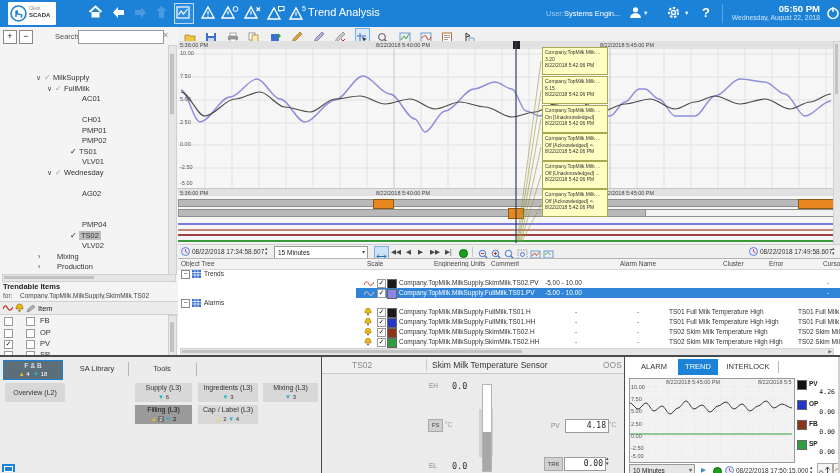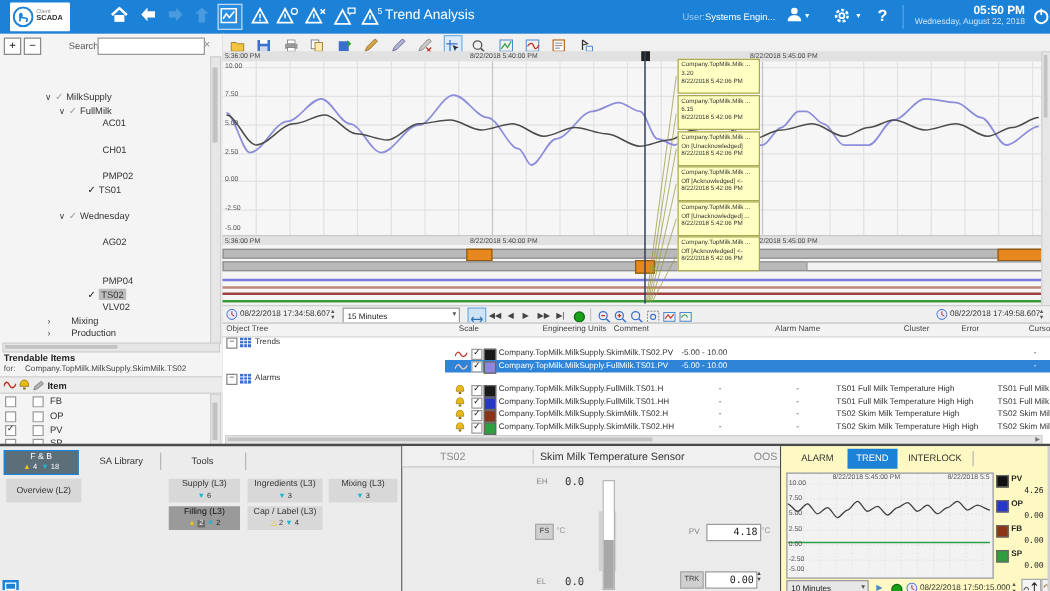--- a/index.html
+++ b/index.html
@@ -121,22 +121,24 @@
     <div class="a" style="left:3px;top:3px;width:12px;height:12px;border:1px solid #8a8a8a;background:#fdfdfd;text-align:center;font-size:9px;line-height:11px">+</div>
     <div class="a" style="left:19px;top:3px;width:12px;height:12px;border:1px solid #8a8a8a;background:#fdfdfd;text-align:center;font-size:9px;line-height:11px">−</div>
     <div class="a f7 nw" style="left:55px;top:5px;color:#555">Search</div>
     <input class="a fld" style="left: 78px; top: 3px; width: 80px; height: 10px;" value="">
     <div class="a" style="left:163px;top:3px;font-size:9px;color:#888">×</div>
 
     <div class="trw" style="top:45px;padding-left:36px"><span class="chv">∨</span><span class="ckg">✓</span><span>MilkSupply</span></div>
     <div class="trw" style="top:56px;padding-left:47px"><span class="chv">∨</span><span class="ckg">✓</span><span>FullMilk</span></div>
     <div class="trw" style="top:66px;padding-left:82px"><span>AC01</span><span class="bdg"><span class="tri-c">▼</span> <span>1</span></span></div>
     <div class="trw" style="top:87px;padding-left:82px"><span>CH01</span></div>
+    <div class="trw" style="top:98px;padding-left:82px"><span>PMP01</span></div>
     <div class="trw" style="top:108px;padding-left:82px"><span>PMP02</span></div>
     <div class="trw" style="top:119px;padding-left:70px"><span class="ckb">✓</span><span>TS01</span><span class="bdg"><span class="tri-c">▼</span> <span>1</span></span></div>
+    <div class="trw" style="top:129px;padding-left:82px"><span>VLV01</span></div>
     <div class="trw" style="top:140px;padding-left:47px"><span class="chv">∨</span><span class="ckg">✓</span><span>Wednesday</span></div>
     <div class="trw" style="top:161px;padding-left:82px"><span>AG02</span><span class="bdg"><span class="tri-c">▼</span> <span>1</span></span></div>
     <div class="trw" style="top:192px;padding-left:82px"><span>PMP04</span></div>
     <div class="trw" style="top:203px;padding-left:70px"><span class="ckb">✓</span><span style="background:#bdbdbd;padding:0 2px">TS02</span><span class="bdg"><span class="tri-c">▼</span> <span>1</span></span></div>
     <div class="trw" style="top:213px;padding-left:82px"><span>VLV02</span></div>
     <div class="trw" style="top:224px;padding-left:38px"><span class="chv">›</span><span style="margin-left:11px">Mixing</span><span class="bdg"><span class="tri-c">▼</span> <span>3</span></span></div>
     <div class="trw" style="top:234px;padding-left:38px"><span class="chv">›</span><span style="margin-left:11px">Production</span></div>
 
     <div class="a scrTrack" style="left:168px;top:18px;width:7px;height:228px">
         <div class="scrThumb" style="margin:8px 1px;width:4px;height:60px"></div>
@@ -152,21 +154,21 @@
       <svg class="a" style="left:3px;top:2px" width="10" height="8" viewBox="0 0 10 8">
           <path d="M0 5C1.5 1 3 1 4.5 4S8 7 10 3" fill="none" stroke="#c03020" stroke-width="1.2"></path>
         </svg>
       <svg class="a" style="left:15px;top:1px" width="9" height="10" viewBox="0 0 9 10">
           <path d="M4.5 1C6.8 1 8 3 8 6H1C1 3 2.2 1 4.5 1Z" fill="#e9b916" stroke="#8a6a00" stroke-width="0.6"></path>
           <rect x="3.5" y="7" width="2" height="1.6" fill="#8a6a00"></rect>
         </svg>
       <svg class="a" style="left:26px;top:2px" width="9" height="9" viewBox="0 0 9 9">
           <path d="M1 8l1-3 5-4 2 2-5 4z" fill="#b0b0b0" stroke="#777" stroke-width="0.6"></path>
         </svg>
-      <div class="a f7 nw" style="left:38px;top:2px;font-weight:bold;color:#222">Item</div>
+      <div class="a f7 nw" style="left:38px;top:2px;font-weight:normal;color:#222">Item</div>
     </div>
     <div class="trw" style="top:288px">
         <span class="cb a" style="left:4px;top:2px"></span>
         <span class="cb a" style="left:26px;top:2px"></span>
         <span class="a" style="left:40px">FB</span>
       </div>
     <div class="trw" style="top:300px">
         <span class="cb a" style="left:4px;top:2px"></span>
         <span class="cb a" style="left:26px;top:2px"></span>
         <span class="a" style="left:40px">OP</span>
@@ -600,21 +602,21 @@
       <span class="a f6 nw" style="left:229px;top:65px;color:#888">PV</span>
       <div class="a fld rt mono" style="left:243px;top:62px;width:40px;height:12px;padding-right:2px;font-size:8px;line-height:12px"><span>4.18</span></div>
       <span class="a f6 nw" style="left:287px;top:64px;color:#999">°C</span>
       <span class="a f6 nw" style="left:107px;top:105px;color:#888">EL</span>
       <span class="a f8 mono nw" style="left:130px;top:104px;color:#333">0.0</span>
       <div class="a ctr" style="left:222px;top:100px;width:17px;height:12px;background:#d0d0d0;border:1px solid #a8a8a8;font-size:6px;line-height:12px;color:#444"><span>TRK</span></div>
       <div class="a fld rt mono" style="left:242px;top:100px;width:38px;height:12px;padding-right:2px;font-size:8px;line-height:12px"><span>0.00</span></div>
       <span class="a f4" style="left:283px;top:99px;color:#444">▲<br>▼</span>
     </div>
 
-    <div class="a" style="left:625px;top:0;width:215px;height:116px;background:#fef9c3">
+    <div class="a" style="left:625px;top:0;width:215px;height:116px;background:#ffffff">
       <div class="a tabp nw" style="left:7px;top:2px;width:44px;height:16px"><span>ALARM</span></div>
       <div class="a tabp seln nw" style="left:53px;top:2px;width:40px;height:16px"><span>TREND</span></div>
       <div class="a tabp nw" style="left:95px;top:2px;width:56px;height:16px"><span>INTERLOCK</span></div>
       <div class="a" style="left:153px;top:4px;width:1px;height:12px;background:#b8b8b8"></div>
 
       <div class="a" style="left:4px;top:21px;width:164px;height:83px;background:#f2f2f2;border:1px solid #999">
         <svg class="a" style="left:0;top:0" width="162" height="81">
           <g stroke="#d8d8d8" stroke-width="0.6" stroke-dasharray="1 2">
             <line x1="13" y1="0" x2="13" y2="81"></line>
               <line x1="26" y1="0" x2="26" y2="81"></line>

